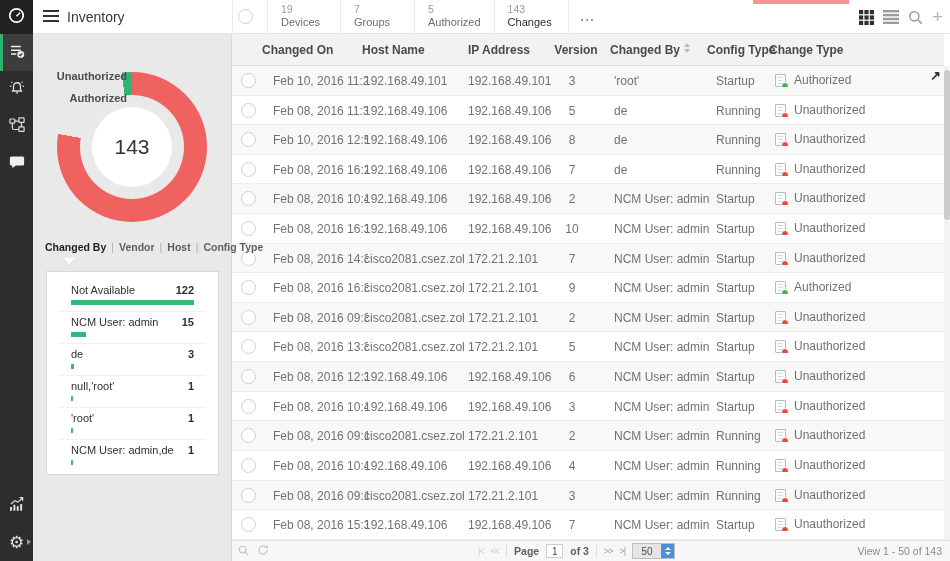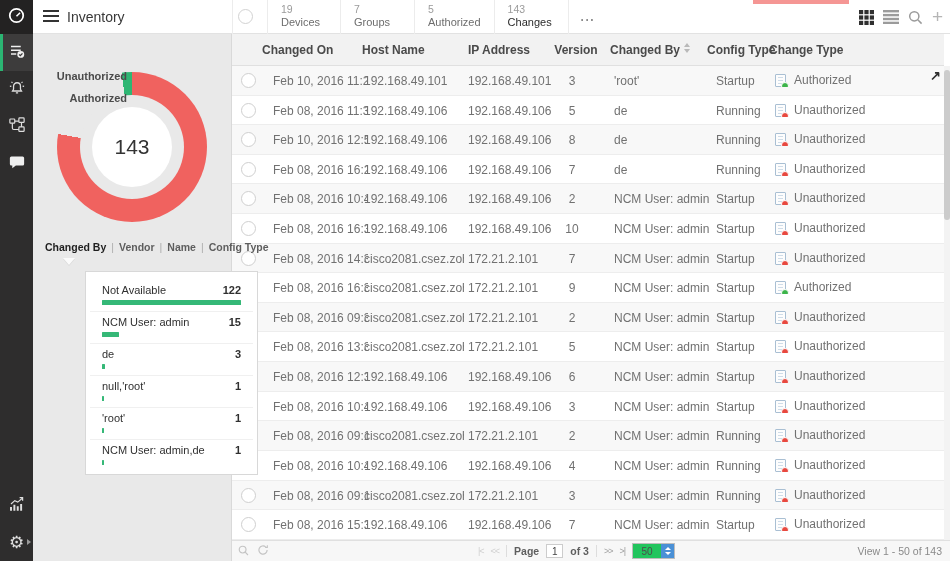--- a/index.html
+++ b/index.html
@@ -44,21 +44,21 @@
   .legend-label { position:absolute; right:104px; width:92px; text-align:right; font-size:11px; font-weight:bold; color:#4b4b4b; white-space:nowrap; }
   .legend-unauth { top:36px; }
   .legend-auth { top:58px; }
 
   .filter-tabs { position:absolute; left:7px; top:207px; display:flex; align-items:center; font-size:10.5px; color:#5e5e5e; white-space:nowrap; }
   .ftab { padding:0 5px; cursor:pointer;font-weight:bold; }
   .ftab.active { color:#1f1f1f; font-weight:bold; }
   .ftab-sep { color:#adadad; }
   .ftab-caret { position:absolute; left:30px; top:224px; width:0; height:0; border-left:6px solid transparent; border-right:6px solid transparent; border-top:7px solid #fbfbfb; filter:drop-shadow(0 1px 0 #d8d8d8); }
 
-  .breakdown-card { position:absolute; left:13px; top:237px; width:173px; background:#fff; border:1px solid #d8d8d8; padding:8px 4px 3px;margin-left:39px; }
+  .breakdown-card { position:absolute; left:13px; top:237px; width:173px; background:#fff; border:1px solid #d8d8d8; padding:8px 12px 3px; }
   .bd-item { padding:4px 12px 6px; border-bottom:1px solid #f0f0f0; cursor:pointer; }
   .bd-item:last-child { border-bottom:none; }
   .bd-row { display:flex; justify-content:space-between; font-size:11px; color:#303030; line-height:13px; }
   .bd-count { font-weight:bold; }
   .bd-bar { height:5px; background:#35b877; margin-top:3px; min-width:2px; border-radius:0.5px; }
 
   
   .table-head { position:absolute; left:232px; top:34px; width:712px; height:32px; background:#f2f2f2; border-bottom:1px solid #e0e0e0; font-size:12px; font-weight:bold; color:#4a4a4a; z-index:2; }
   .th { position:absolute; top:9px; cursor:pointer; white-space:nowrap; }
   .sort-carets { display:inline-block; margin-left:4px; vertical-align:1px; }
@@ -100,21 +100,21 @@
   .footer { position:absolute; left:232px; top:540px; width:718px; height:21px; background:#f7f7f7; border-top:1px solid #e0e0e0; font-size:10.5px; color:#8f8f8f; z-index:4; }
   .foot-icons { position:absolute; left:6px; top:3px; display:flex; gap:8px; }
   .foot-icons .vicon { opacity:.75; }
   .pager { position:absolute; left:246px; top:0; height:20px; display:flex; align-items:center; gap:7px; }
   .pg-nav { font-size:9px; letter-spacing:-1px; cursor:pointer; }
   .pg-disabled { color:#cfcfcf; }
   .pg-enabled { color:#9f9f9f; }
   .pg-sep { width:1px; height:12px; background:#ddd; }
   .pg-label { color:#5e5e5e; font-weight:bold; font-size:10.5px; }
   .pg-input { width:17px; height:14px; border:1px solid #ccc; background:#fff; font-size:10px; text-align:center; color:#444; font-family:"Liberation Sans",sans-serif; }
-  .pg-size { display:flex; align-items:center; height:16px; border:1px solid #bdbdbd; background:#22c55e; cursor:pointer; }
+  .pg-size { display:flex; align-items:center; height:16px; border:1px solid #bdbdbd; background:#e5e5e5; cursor:pointer; }
   .pg-size-val { width:28px; text-align:center; font-size:10px; color:#4c4c4c; }
   .pg-size-step { width:13px; height:14px; background:#4a90d6; display:flex; flex-direction:column; align-items:center; justify-content:center; gap:2px; }
   .pg-size-step i { display:block; width:0; height:0; border-left:3px solid transparent; border-right:3px solid transparent; }
   .pg-size-step .su { border-bottom:3px solid #fff; }
   .pg-size-step .sd { border-top:3px solid #fff; }
   .view-info { position:absolute; right:8px; top:4px; color:#8a8a8a; }
 </style>
 </head>
 <body>
 
@@ -252,21 +252,21 @@
     <div class="donut-center">143</div>
   </div>
   <div class="legend-label legend-unauth">Unauthorized</div>
   <div class="legend-label legend-auth">Authorized</div>
 
   <div class="filter-tabs">
     <span class="ftab active">Changed By</span>
     <span class="ftab-sep">|</span>
     <span class="ftab">Vendor</span>
     <span class="ftab-sep">|</span>
-    <span class="ftab">Name</span>
+    <span class="ftab">Host</span>
     <span class="ftab-sep">|</span>
     <span class="ftab">Config Type</span>
   </div>
   <div class="ftab-caret"></div>
 
   <div class="breakdown-card" id="breakdown">
   <div class="bd-item">
     <div class="bd-row">
       <span class="bd-label">Not Available</span>
       <span class="bd-count">122</span>

